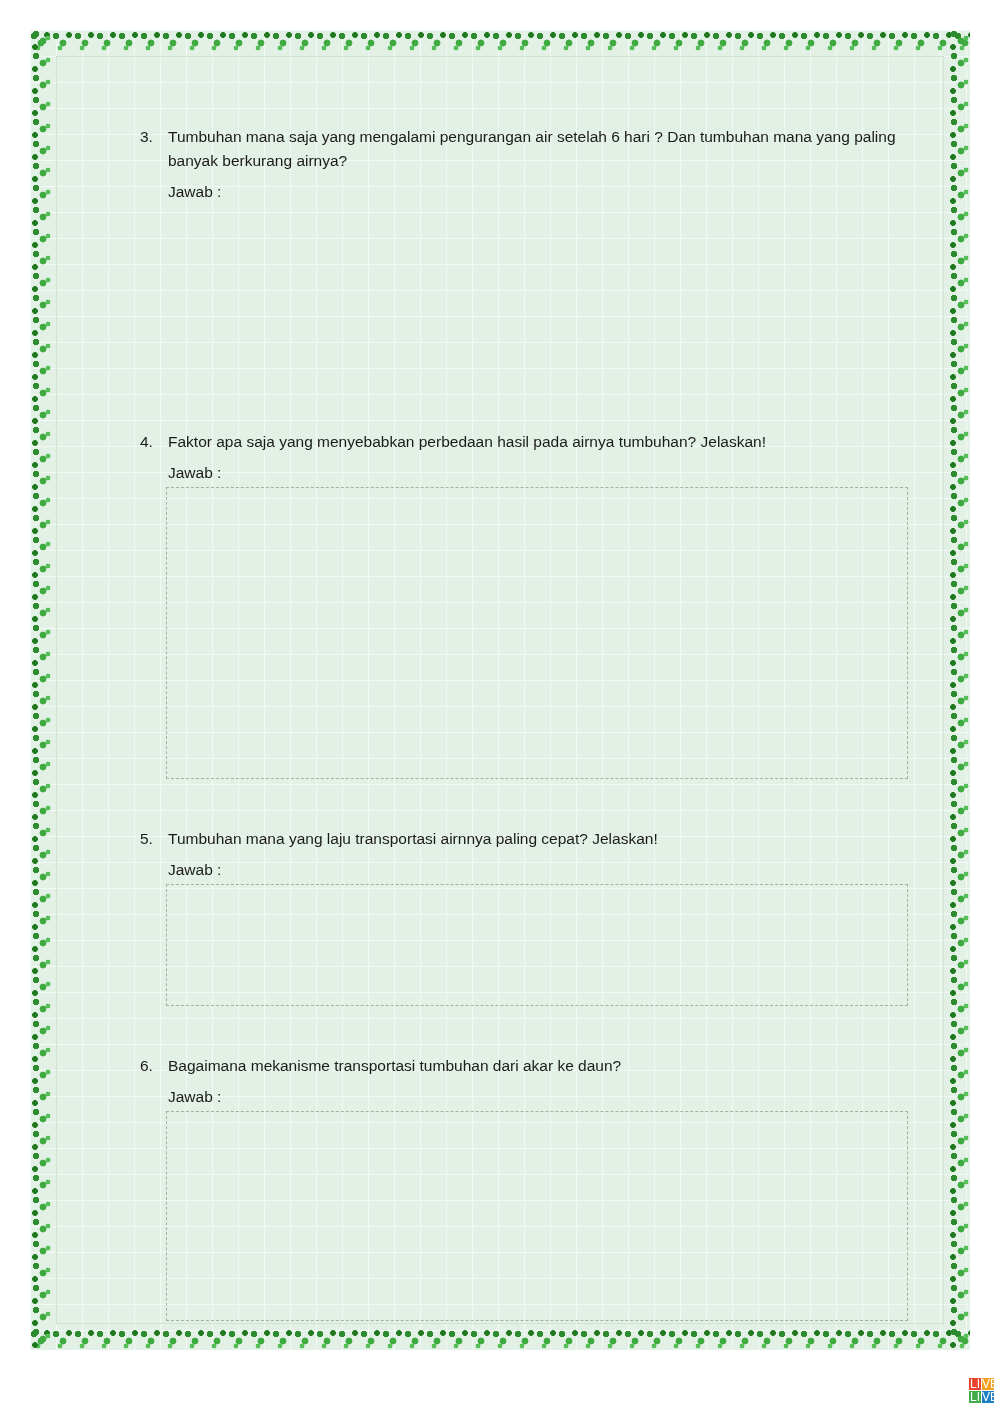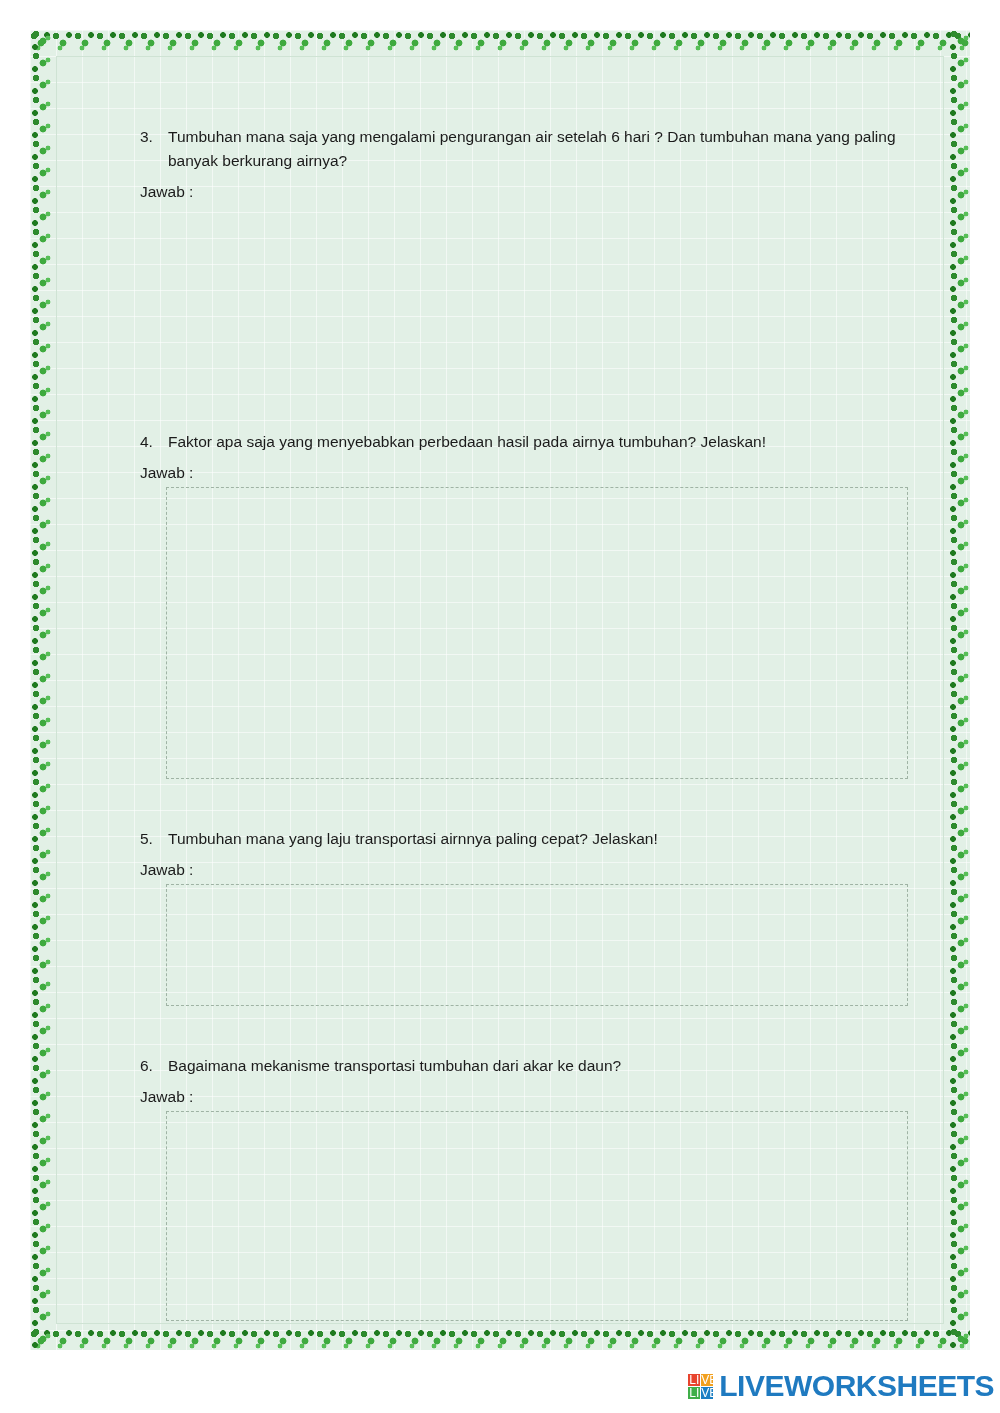--- a/index.html
+++ b/index.html
@@ -101,20 +101,21 @@
   .qnum {
     width: 28px;
     flex: 0 0 28px;
     text-align: left;
   }
   .qtext {
     flex: 1 1 auto;
   }
 
   .answer-label {
+    margin-left: 28px;
     font-size: 15.5px;
     color: #1b1b1b;
     line-height: 1.55;
     padding-top: 7px;
   }
 
   
   .answer-box {
     position: relative;
     margin-left: 26px;
@@ -225,14 +226,13 @@
   </div>
 </div>
 
 <div class="footer">
   <div class="lw-badge">
     <span class="lw-l">LI</span>
     <span class="lw-i">VE</span>
     <span class="lw-v">LI</span>
     <span class="lw-e">VE</span>
   </div>
-  <div class="lw-word">LIVEWORKSHEETS</div>
 </div>
 
 </body></html>

